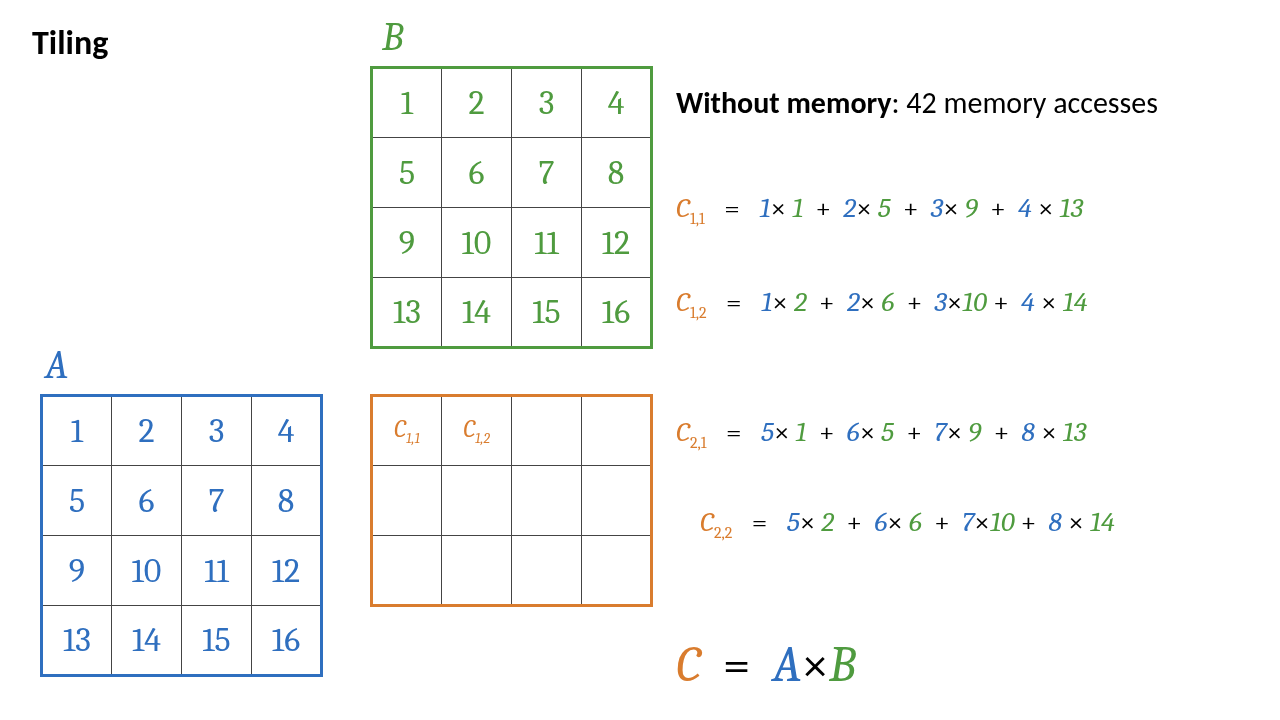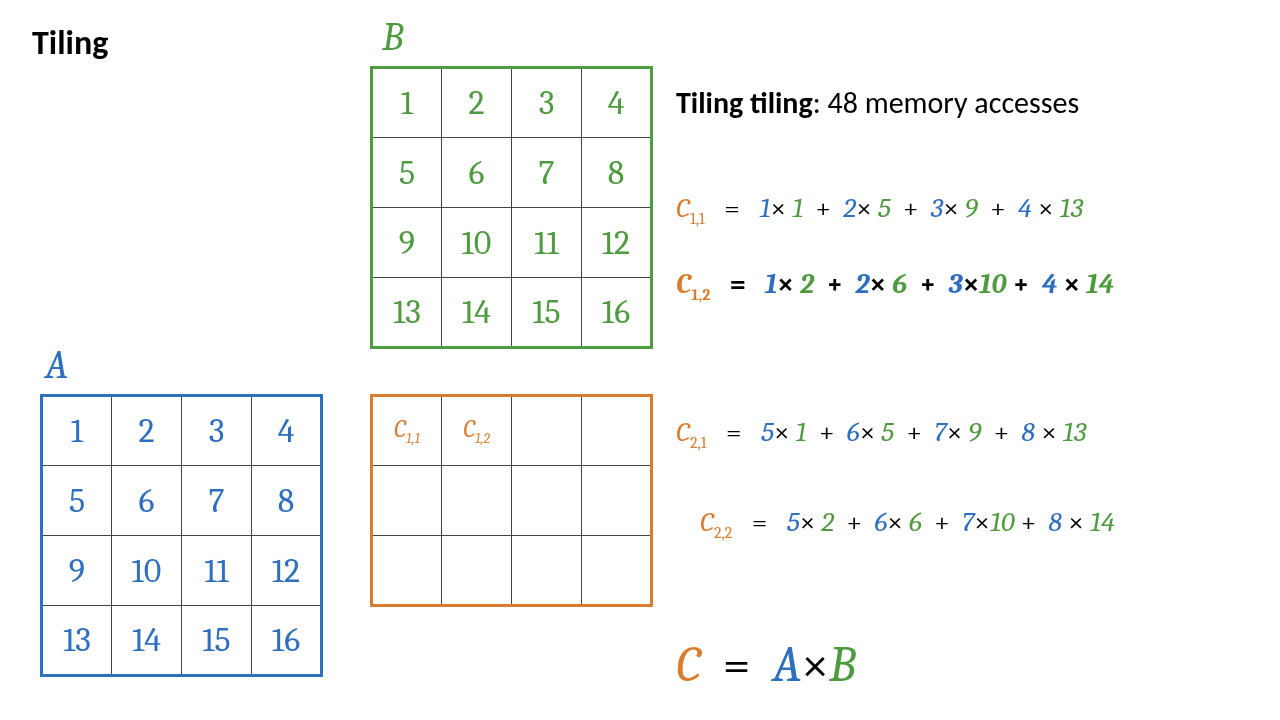--- a/index.html
+++ b/index.html
@@ -160,36 +160,36 @@
   <tr>
         <td></td>
         <td></td>
         <td></td>
         <td></td>
       </tr>
 </tbody>
   </table>
 
 <div class="headline">
-  <b>Tiling tiling</b><span>: 48 memory accesses</span>
+  <b>Without memory</b><span>: 42 memory accesses</span>
 </div>
 
 <div class="eq-row" style="top:192px;">
   <span class="orange">C<span class="sub">1,1</span></span>
   &nbsp;<span class="eqs black">=</span>&nbsp;
   <span class="blue">1</span><span class="op black">×</span> <span class="green">1</span>
   &nbsp;<span class="op black">+</span>&nbsp;
   <span class="blue">2</span><span class="op black">×</span> <span class="green">5</span>
   &nbsp;<span class="op black">+</span>&nbsp;
   <span class="blue">3</span><span class="op black">×</span> <span class="green">9</span>
   &nbsp;<span class="op black">+</span>&nbsp;
   <span class="blue">4</span> <span class="op black">×</span> <span class="green">13</span>
 </div>
 
-<div class="eq-row" style="top:268px;font-weight:bold;">
+<div class="eq-row" style="top:286px;">
   <span class="orange">C<span class="sub">1,2</span></span>
   &nbsp;<span class="eqs black">=</span>&nbsp;
   <span class="blue">1</span><span class="op black">×</span> <span class="green">2</span>
   &nbsp;<span class="op black">+</span>&nbsp;
   <span class="blue">2</span><span class="op black">×</span> <span class="green">6</span>
   &nbsp;<span class="op black">+</span>&nbsp;
   <span class="blue">3</span><span class="op black">×</span><span class="green">10</span>
   <span class="op black">+</span>&nbsp;
   <span class="blue">4</span> <span class="op black">×</span> <span class="green">14</span>
 </div>

